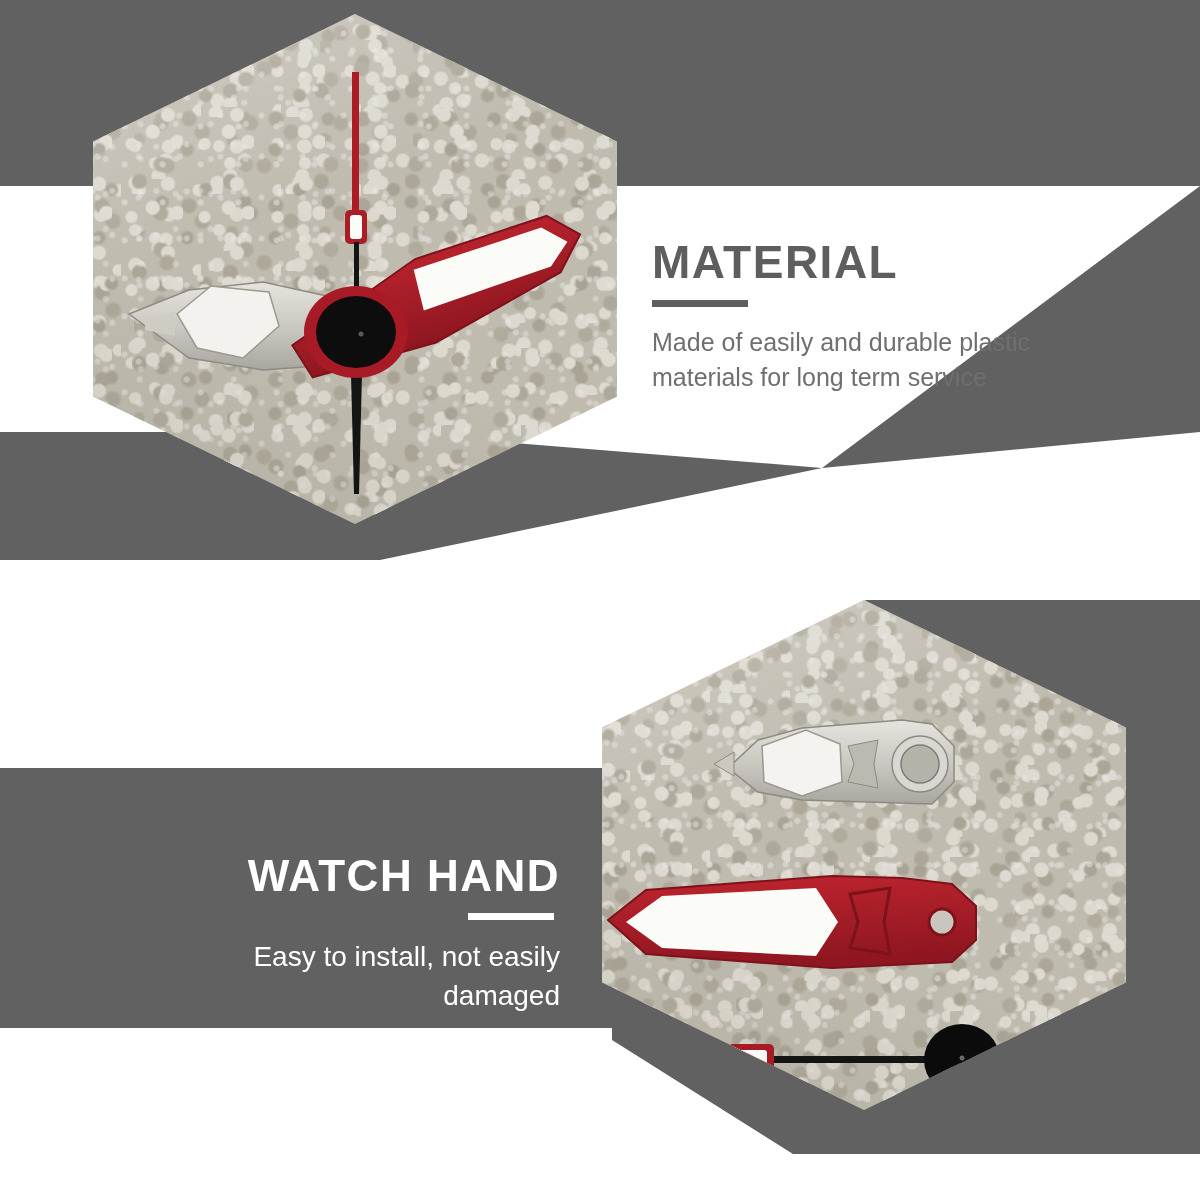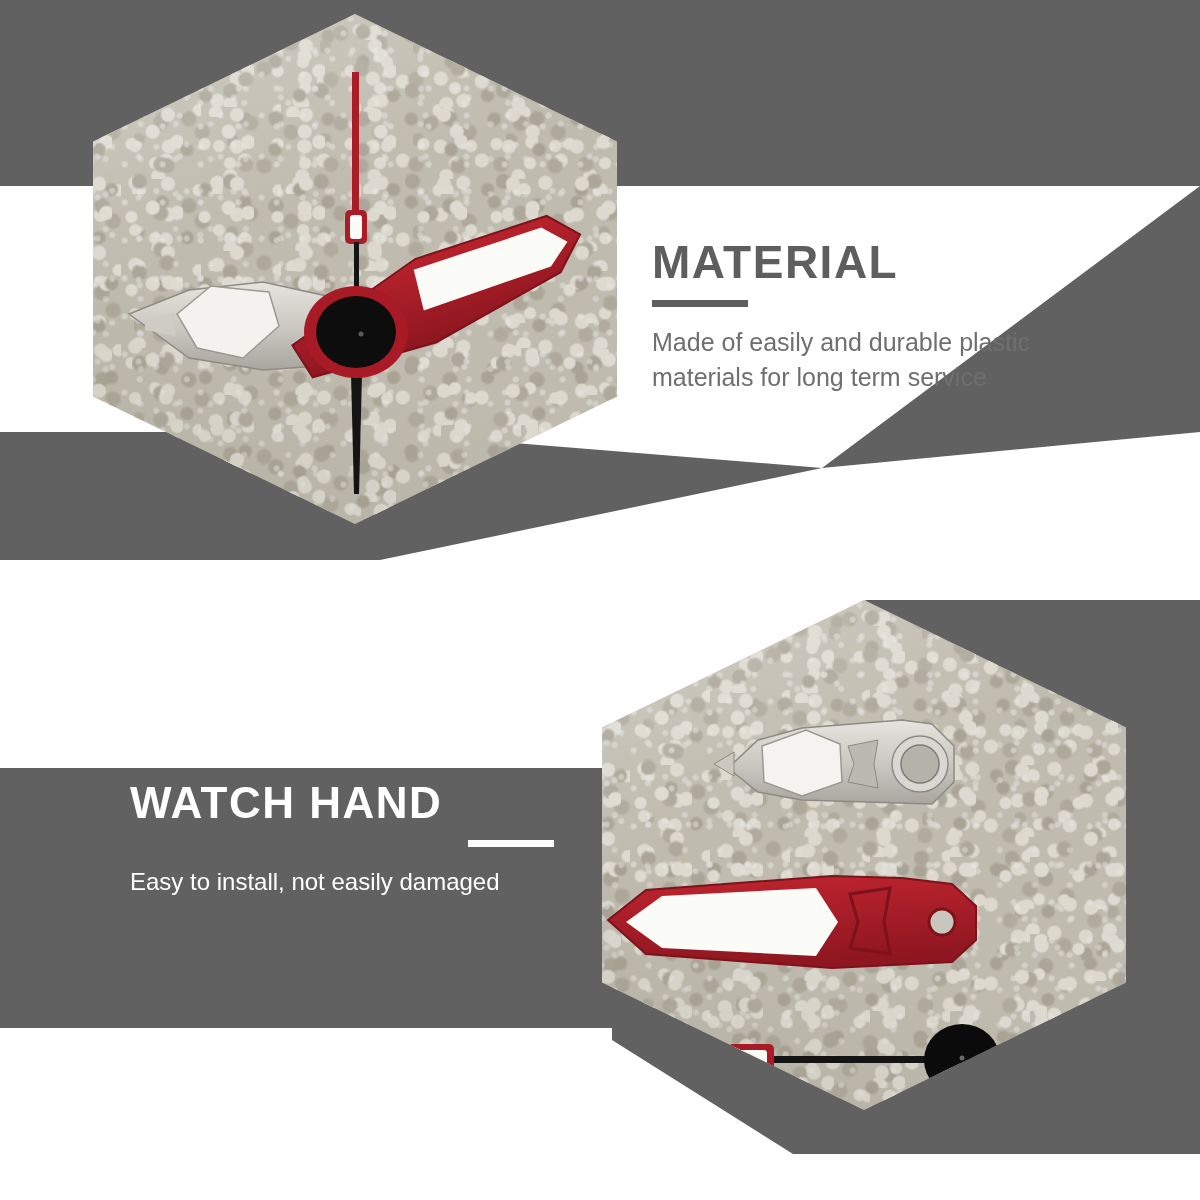--- a/index.html
+++ b/index.html
@@ -101,21 +101,21 @@
     background:
       linear-gradient(160deg, rgba(255,255,255,0.25) 0%, rgba(255,255,255,0) 38%),
       linear-gradient(200deg, rgba(120,115,100,0.18) 62%, rgba(120,115,100,0.30) 100%);
   }
 
   .hexart { position: absolute; inset: 0; }
 
   
   .textblock { position: absolute; }
   #material-block { left: 652px; top: 238px; width: 470px; }
-  #watchhand-block { left: 130px; top: 780px; width: 430px; text-align: left; }
+  #watchhand-block { left: 130px; top: 853px; width: 430px; text-align: right; }
 
   .heading {
     margin: 0;
     font-size: 46px;
     font-weight: 700;
     letter-spacing: 1.5px;
     line-height: 1.05;
   }
   #material-block .heading { color: #5e5e5e; }
   #watchhand-block .heading { color: #ffffff; font-size: 44px; }
@@ -128,21 +128,21 @@
   #material-block .rule { width: 96px; background: #5e5e5e; }
   #watchhand-block .rule { width: 86px; background: #ffffff; margin-left: auto; margin-right: 6px; }
 
   .subtext {
     margin: 0;
     font-size: 25px;
     line-height: 1.38;
     font-weight: 400;
   }
   #material-block .subtext { color: #6f6f6f; }
-  #watchhand-block .subtext { color: #ffffff; font-size: 24px; }
+  #watchhand-block .subtext { color: #ffffff; font-size: 28px; }
 </style>
 </head>
 <body>
 
 <div id="stage">
 
   <svg class="band" viewBox="0 0 1200 1200" preserveAspectRatio="none">
 
     <rect x="0" y="0" width="1200" height="186" fill="#616161"></rect>
 

